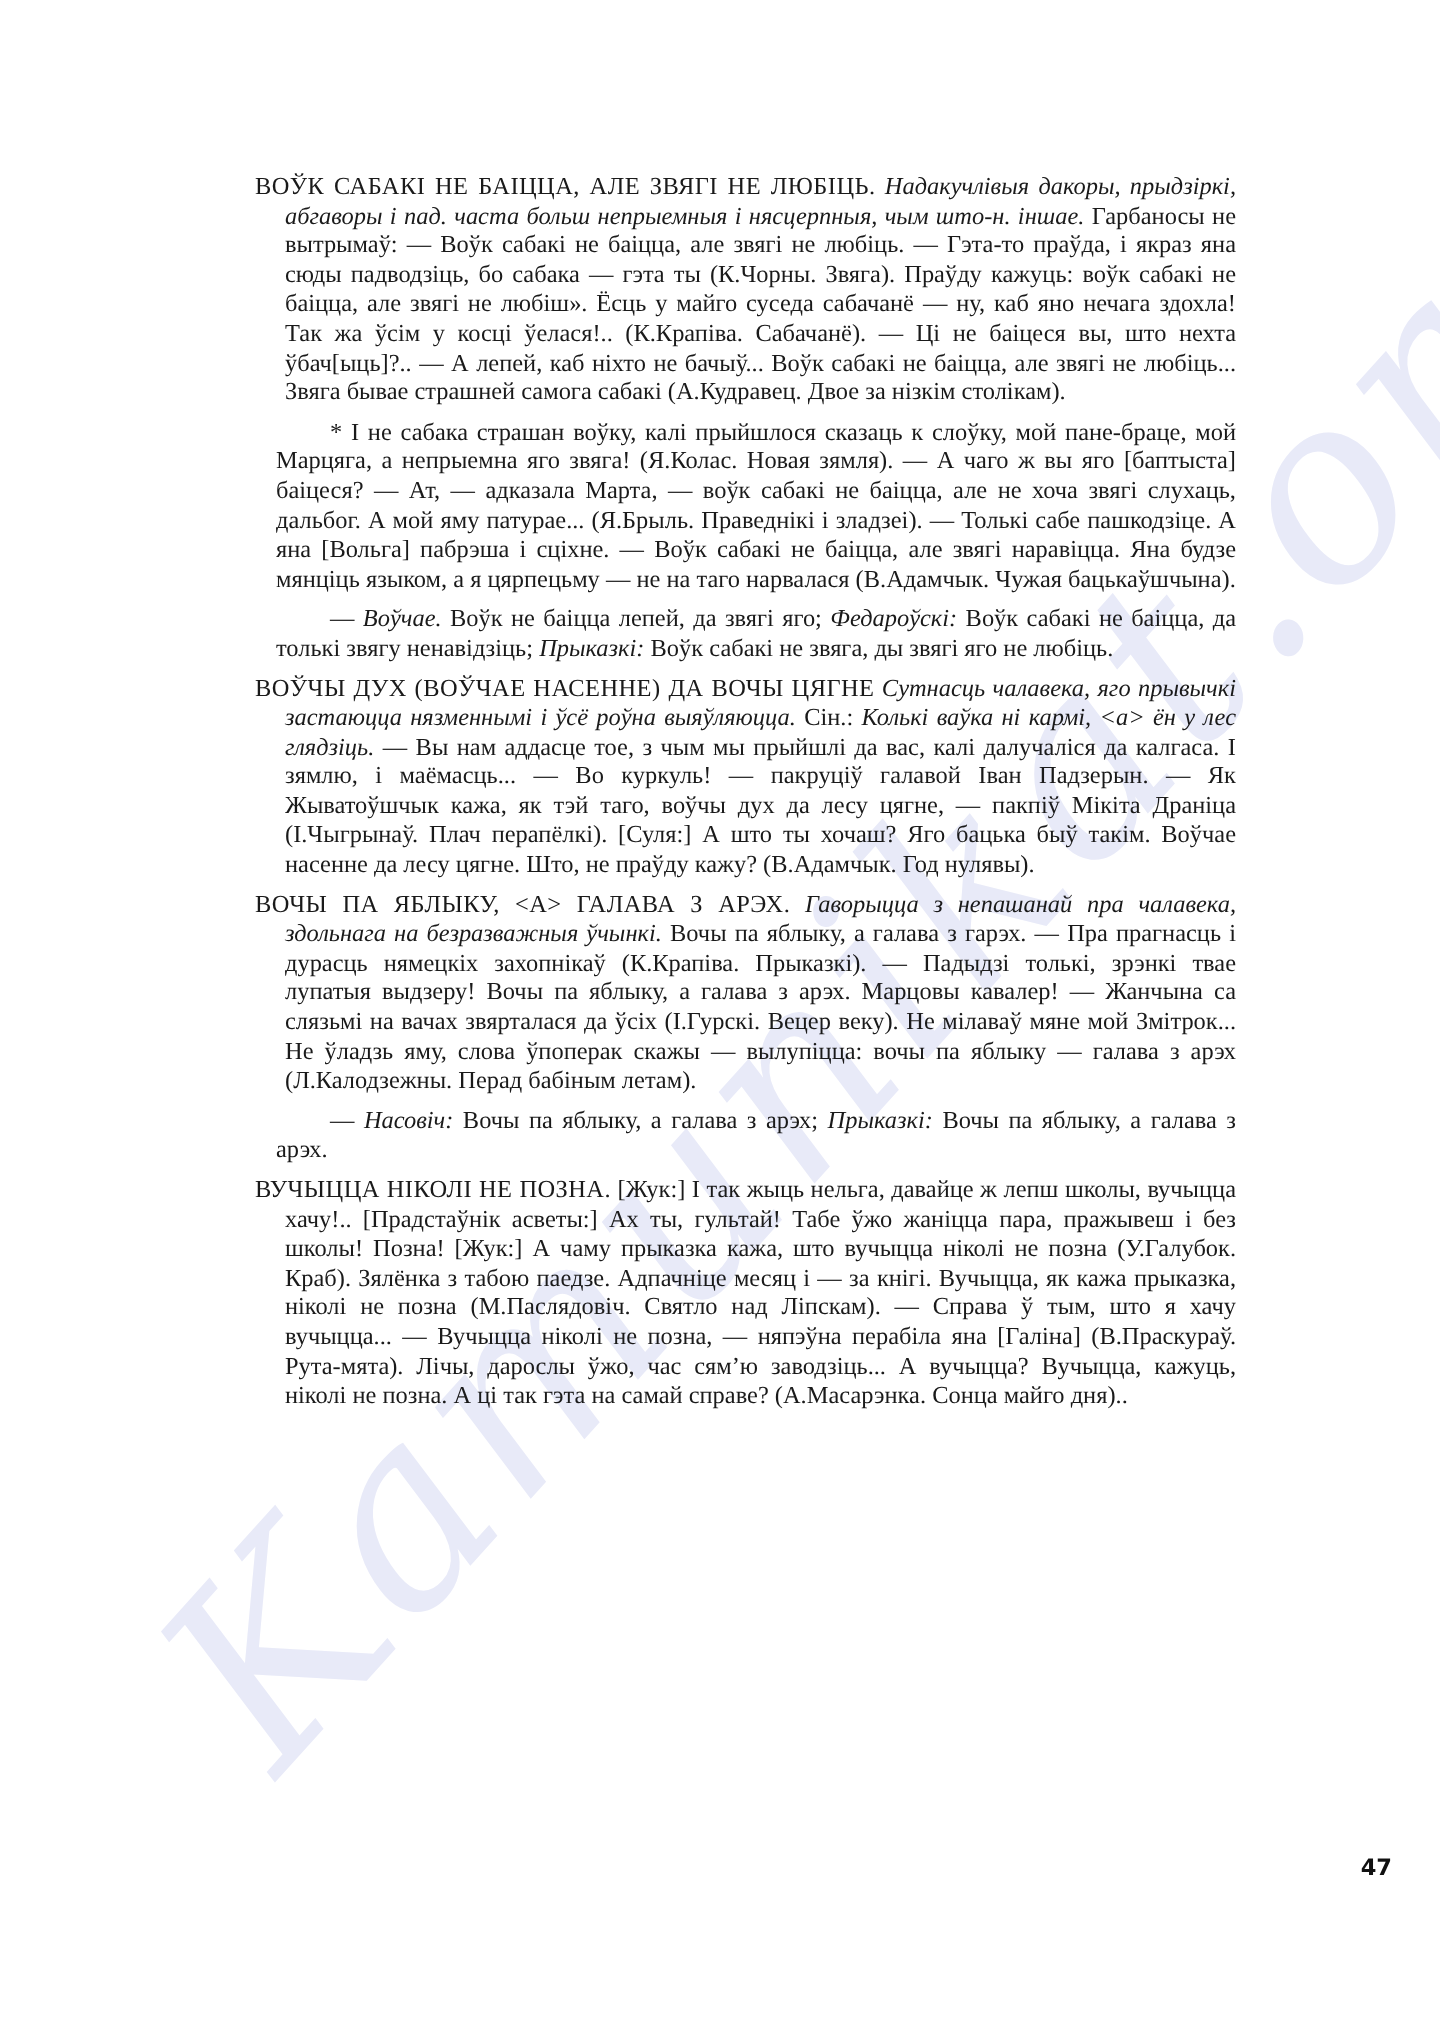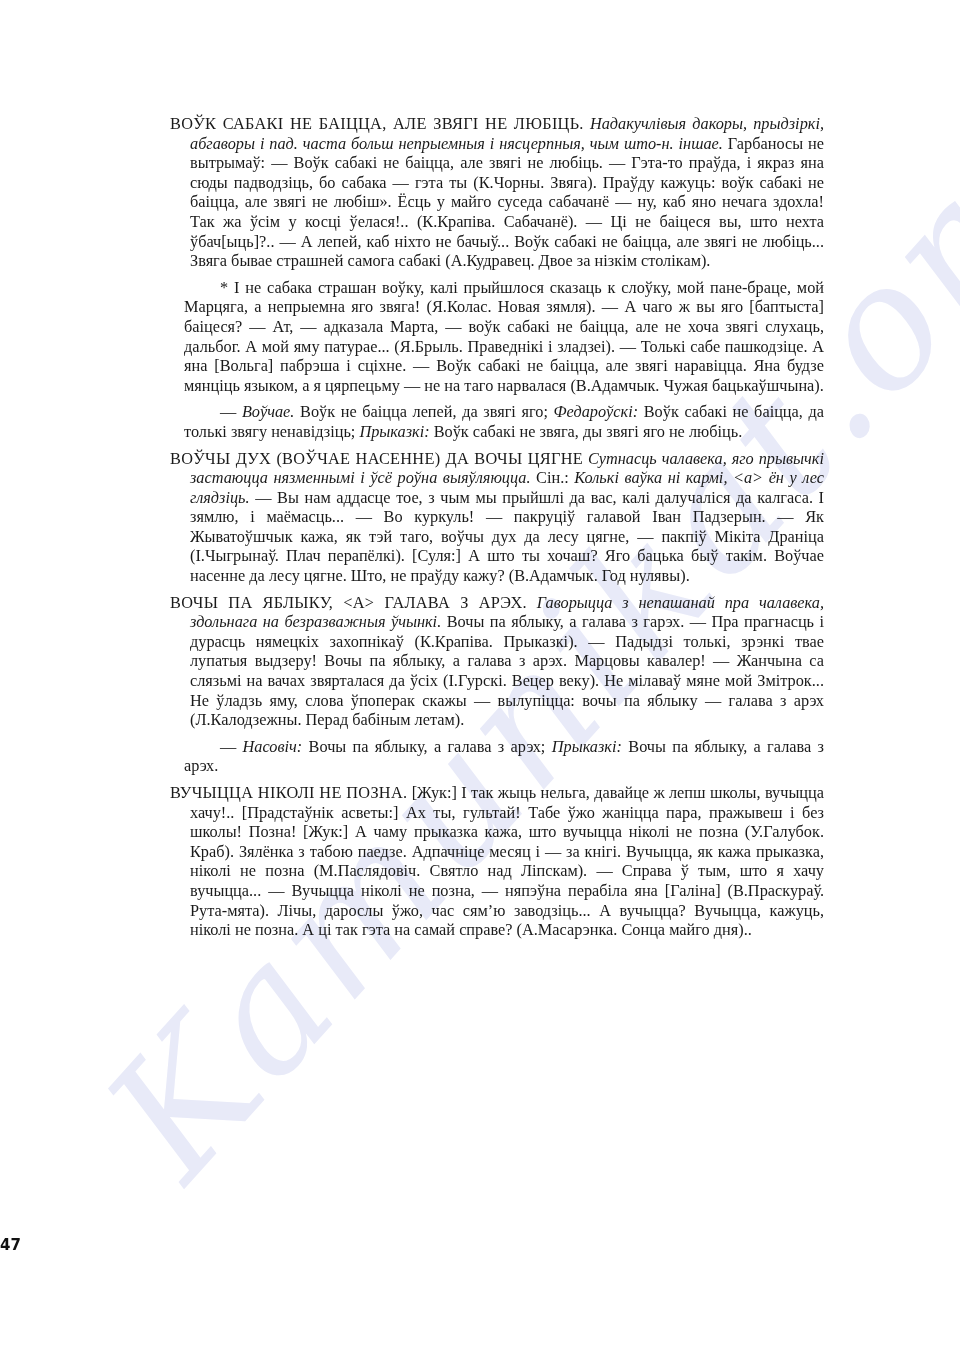--- a/index.html
+++ b/index.html
@@ -15,21 +15,21 @@
     .content {
       position: absolute; left: 170px; top: 114px; width: 654px;
       font-family: "Liberation Serif", serif; font-size: 16.3px; line-height: 19.6px;
       color: #1a1a1a; z-index: 1;
     }
     .entry { text-align: justify; padding-left: 20px; text-indent: -20px; margin: 0 0 7px 0; }
     .para { text-align: justify; text-indent: 36px; margin: 0 0 7px 14px; }
     .head { letter-spacing: 0.3px; }
     .it { font-style: italic; }
     .pagenum {
-      position: absolute; left: 0; width: 928px; top: 1236px; text-align: left;
+      position: absolute; left: 0; width: 928px; top: 1236px; text-align: right;
       font-family: "DejaVu Sans", sans-serif; font-weight: bold; font-size: 15px; color: #111; z-index: 1;
     }
   </style>
 </head>
 <body>
 
 <div class="page">
   <div class="watermark">Kamunikat.org</div>
 
   <div class="content">

